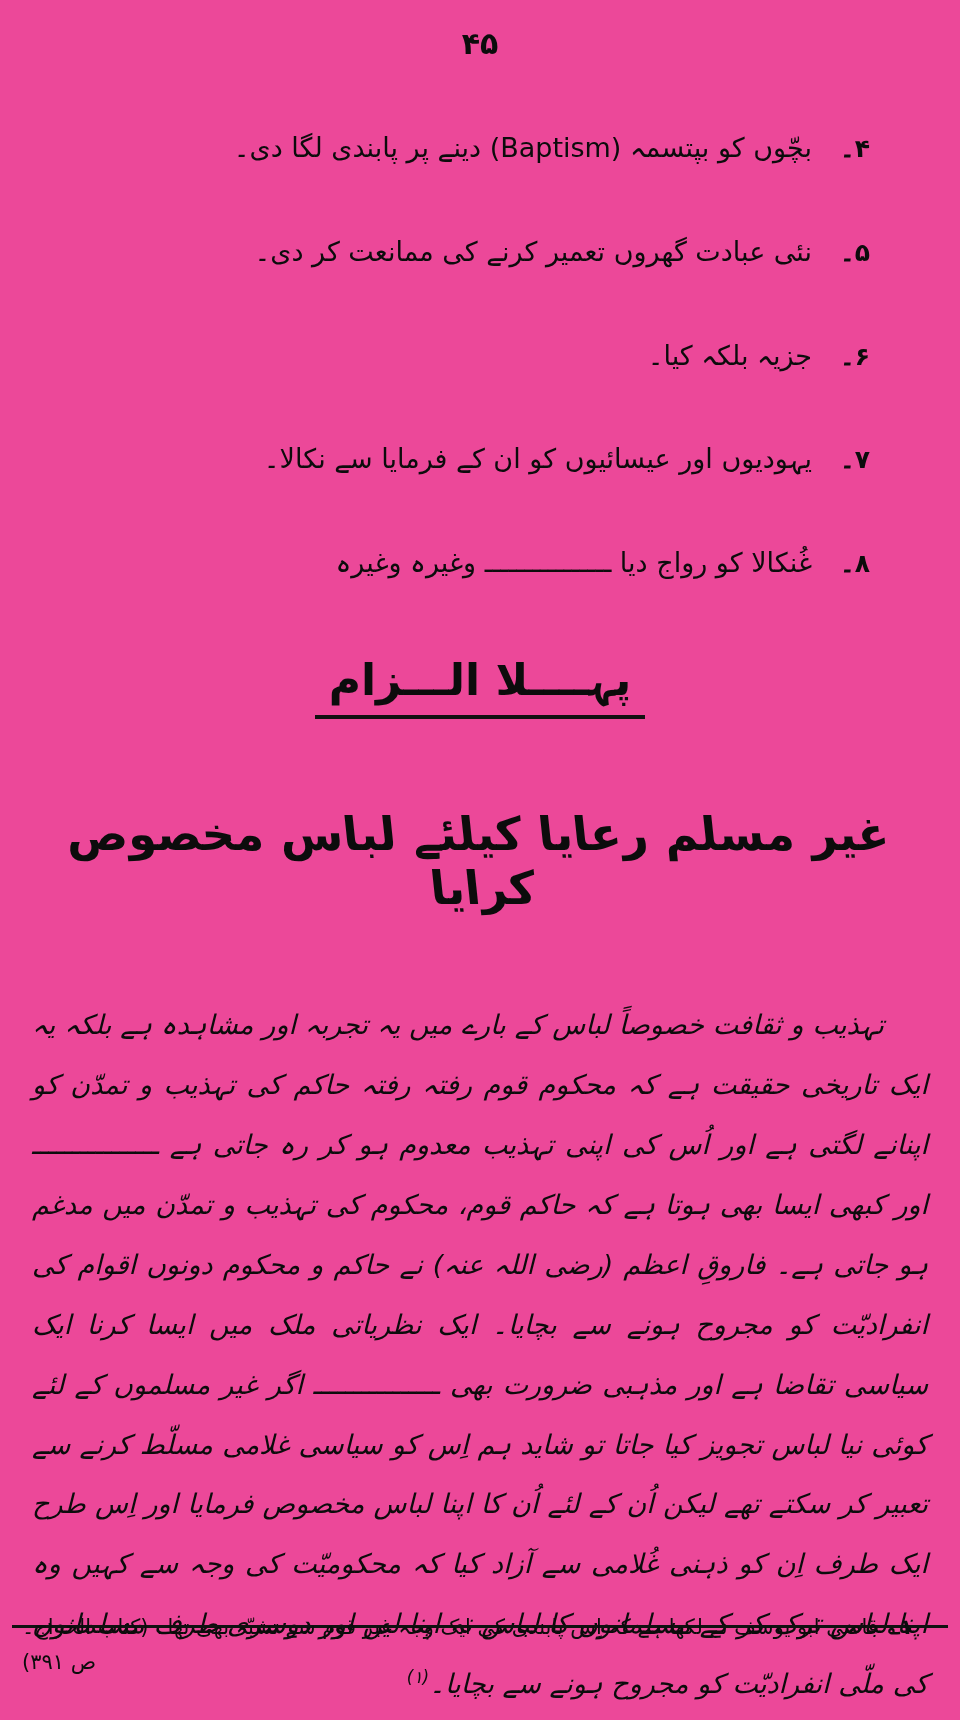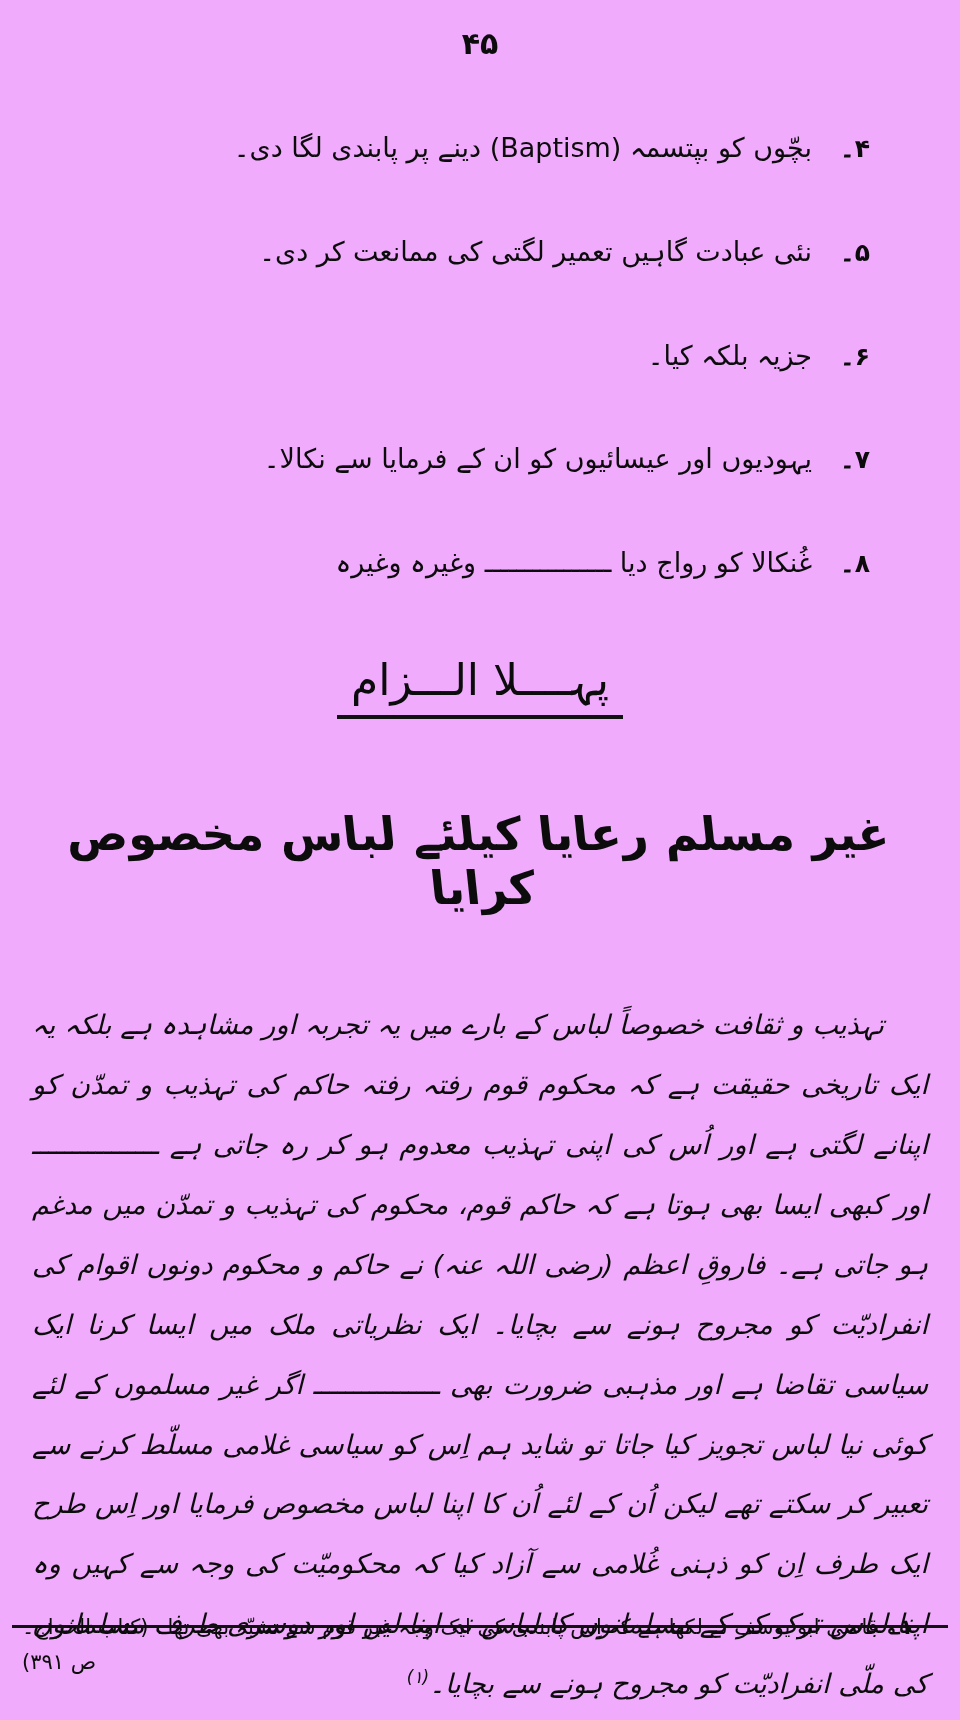--- a/index.html
+++ b/index.html
@@ -4,21 +4,21 @@
 <style>
   html, body {
     margin: 0;
     padding: 0;
     background: #ffffff;
   }
   .page {
     position: relative;
     width: 960px;
     height: 1720px;
-    background: #f0abfc;
+    background: #ec4899;
     color: #0c0c0c;
     font-family: "DejaVu Sans", sans-serif;
     direction: rtl;
     overflow: hidden;
     box-sizing: border-box;
     padding: 22px 30px 0 30px;
   }
   .page-number {
     text-align: center;
     font-size: 30px;
@@ -54,21 +54,21 @@
     text-indent: 48px;
     margin: 6px 4px 0 4px;
   }
   .section-heading-wrap {
     text-align: center;
     margin-top: 72px;
   }
   .section-heading {
     display: inline-block;
     font-size: 44px;
-    font-weight: normal;
+    font-weight: bold;
     padding: 0 14px 10px 14px;
     border-bottom: 4px solid #111;
   }
   .chapter-title {
     text-align: center;
     font-size: 46px;
     font-weight: bold;
     margin-top: 88px;
     transform: skewX(6deg);
     letter-spacing: 1px;
@@ -117,21 +117,21 @@
 
   <div class="allegation-list">
 
     <div class="list-item">
       <span class="item-num">۴۔</span>
       <span class="item-text">بچّوں کو بپتسمہ (Baptism) دینے پر پابندی لگا دی۔</span>
     </div>
 
     <div class="list-item">
       <span class="item-num">۵۔</span>
-      <span class="item-text">نئی عبادت گاہیں تعمیر لگتی کی ممانعت کر دی۔</span>
+      <span class="item-text">نئی عبادت گھروں تعمیر کرنے کی ممانعت کر دی۔</span>
     </div>
 
     <div class="list-item">
       <span class="item-num">۶۔</span>
       <span class="item-text">جزیہ بلکہ کیا۔</span>
     </div>
 
     <div class="list-item">
       <span class="item-num">۷۔</span>
       <span class="item-text">یہودیوں اور عیسائیوں کو ان کے فرمایا سے نکالا۔</span>

